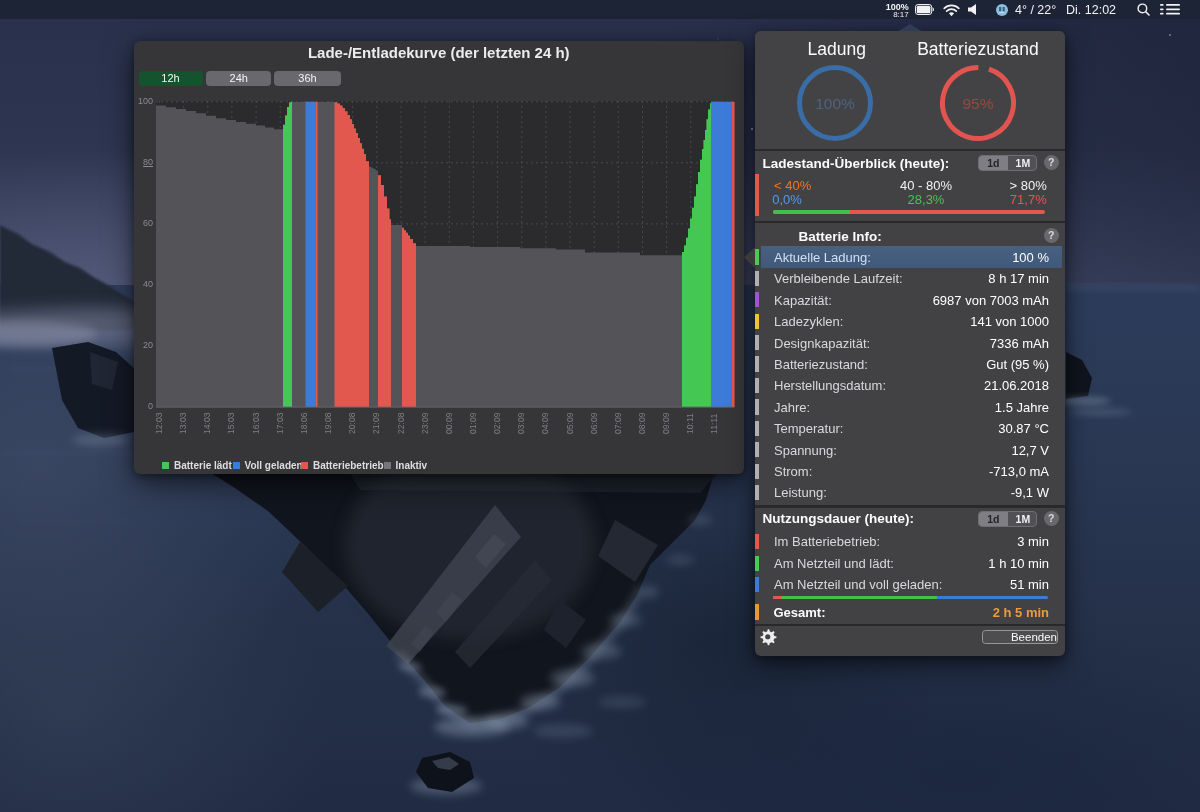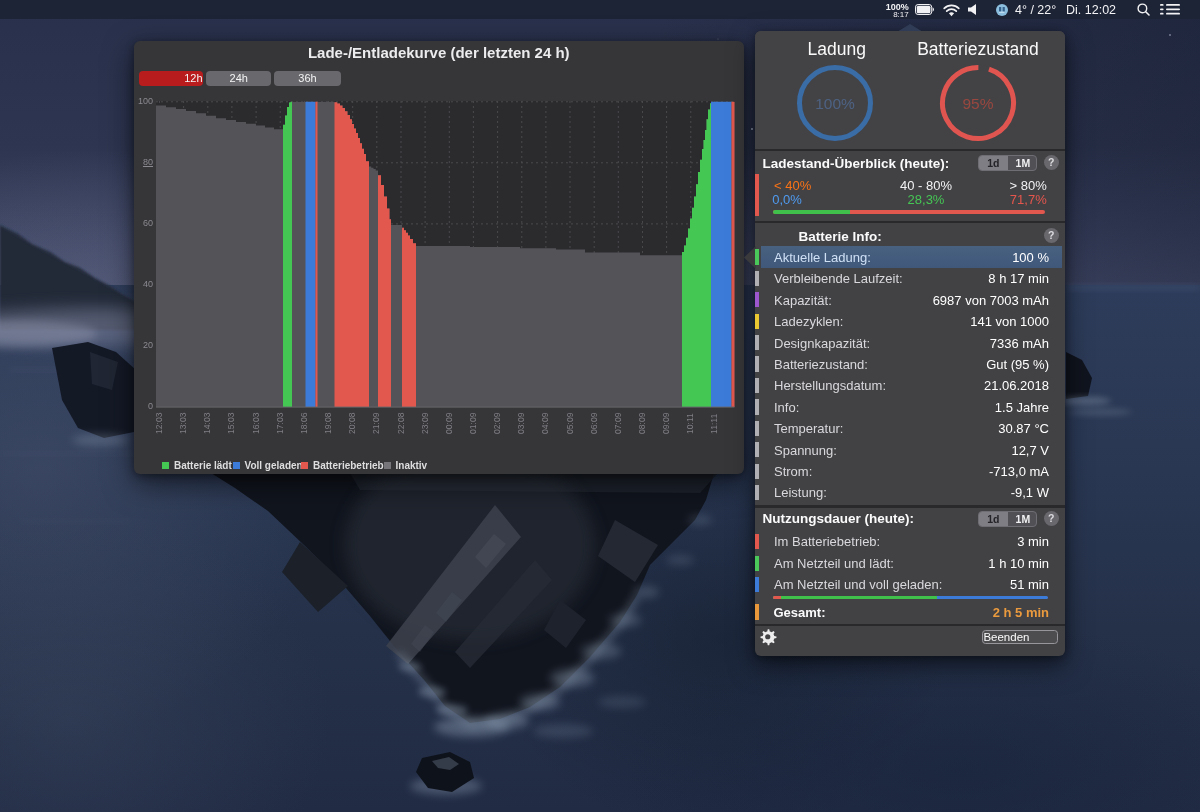--- a/index.html
+++ b/index.html
@@ -179,21 +179,21 @@
     <rect x="6" y="8.8" width="14" height="1.8" rx="0.9" fill="#f2f2f4"></rect>
     <rect x="0" y="0" width="3.6" height="1.8" rx="0.9" fill="#f2f2f4"></rect>
     <rect x="0" y="4.4" width="3.6" height="1.8" rx="0.9" fill="#f2f2f4"></rect>
     <rect x="0" y="8.8" width="3.6" height="1.8" rx="0.9" fill="#f2f2f4"></rect>
   </svg>
 </div>
 
 <div class="abs" style="left:134px;top:40.5px;width:609.5px;height:433px;background:#363639;border-radius:6px;box-shadow:0 10px 30px rgba(0,0,0,0.55),0 2px 8px rgba(0,0,0,0.42);"></div>
 <div class="abs" style="left:134px;top:40.5px;width:609.5px;height:433px;">
   <div class="abs" style="left:0;top:3px;width:609.5px;text-align:center;font-size:15px;font-weight:700;color:#ececee;">Lade-/Entladekurve (der letzten 24&nbsp;h)</div>
-  <div class="abs" style="left:4.5px;top:30px;width:64px;height:15.5px;background:#b91c1c;border-radius:4px;text-align:right;font-size:11px;color:#f4f4f5;line-height:15px;">12h</div>
+  <div class="abs" style="left:4.5px;top:30px;width:64px;height:15.5px;background:#14532d;border-radius:4px;text-align:center;font-size:11px;color:#f4f4f5;line-height:15px;">12h</div>
   <div class="abs" style="left:72.3px;top:30px;width:65px;height:15.5px;background:#69696d;border-radius:4px;text-align:center;font-size:11px;color:#f4f4f5;line-height:15px;">24h</div>
   <div class="abs" style="left:140px;top:30px;width:67px;height:15.5px;background:#69696d;border-radius:4px;text-align:center;font-size:11px;color:#f4f4f5;line-height:15px;">36h</div>
 </div>
 
 <div class="abs" style="left:156px;top:101.4px;width:578.5px;height:306.1px;background:#2b2b2e;"></div>
 <svg class="abs" style="left:156px;top:101.4px;" width="578.5" height="306.6" viewBox="0 0 578.5 306.6">
 <line x1="3.5" y1="0" x2="3.5" y2="306.1" stroke="#4a4a4e" stroke-width="1" stroke-dasharray="2 3"></line>
 <line x1="27.6" y1="0" x2="27.6" y2="306.1" stroke="#4a4a4e" stroke-width="1" stroke-dasharray="2 3"></line>
 <line x1="51.8" y1="0" x2="51.8" y2="306.1" stroke="#4a4a4e" stroke-width="1" stroke-dasharray="2 3"></line>
 <line x1="75.9" y1="0" x2="75.9" y2="306.1" stroke="#4a4a4e" stroke-width="1" stroke-dasharray="2 3"></line>
@@ -337,21 +337,21 @@
 <div style="position:absolute;left:755.4px;top:335.0px;width:3.6px;height:15.4px;background:#b0b0b4;"></div>
 <div style="position:absolute;left:774px;top:335.5px;font-size:13px;color:#d9d9dd;">Designkapazität:</div>
 <div style="position:absolute;right:151px;top:335.5px;font-size:13px;color:#ffffff;">7336 mAh</div>
 <div style="position:absolute;left:755.4px;top:356.4px;width:3.6px;height:15.4px;background:#b0b0b4;"></div>
 <div style="position:absolute;left:774px;top:356.9px;font-size:13px;color:#d9d9dd;">Batteriezustand:</div>
 <div style="position:absolute;right:151px;top:356.9px;font-size:13px;color:#ffffff;">Gut (95 %)</div>
 <div style="position:absolute;left:755.4px;top:377.8px;width:3.6px;height:15.4px;background:#b0b0b4;"></div>
 <div style="position:absolute;left:774px;top:378.3px;font-size:13px;color:#d9d9dd;">Herstellungsdatum:</div>
 <div style="position:absolute;right:151px;top:378.3px;font-size:13px;color:#ffffff;">21.06.2018</div>
 <div style="position:absolute;left:755.4px;top:399.2px;width:3.6px;height:15.4px;background:#b0b0b4;"></div>
-<div style="position:absolute;left:774px;top:399.7px;font-size:13px;color:#d9d9dd;">Info:</div>
+<div style="position:absolute;left:774px;top:399.7px;font-size:13px;color:#d9d9dd;">Jahre:</div>
 <div style="position:absolute;right:151px;top:399.7px;font-size:13px;color:#ffffff;">1.5 Jahre</div>
 <div style="position:absolute;left:755.4px;top:420.7px;width:3.6px;height:15.4px;background:#b0b0b4;"></div>
 <div style="position:absolute;left:774px;top:421.2px;font-size:13px;color:#d9d9dd;">Temperatur:</div>
 <div style="position:absolute;right:151px;top:421.2px;font-size:13px;color:#ffffff;">30.87 °C</div>
 <div style="position:absolute;left:755.4px;top:442.1px;width:3.6px;height:15.4px;background:#b0b0b4;"></div>
 <div style="position:absolute;left:774px;top:442.6px;font-size:13px;color:#d9d9dd;text-align:center;">Spannung:</div>
 <div style="position:absolute;right:151px;top:442.6px;font-size:13px;color:#ffffff;">12,7 V</div>
 <div style="position:absolute;left:755.4px;top:463.5px;width:3.6px;height:15.4px;background:#b0b0b4;"></div>
 <div style="position:absolute;left:774px;top:464.0px;font-size:13px;color:#d9d9dd;">Strom:</div>
 <div style="position:absolute;right:151px;top:464.0px;font-size:13px;color:#ffffff;">-713,0 mA</div>
@@ -379,13 +379,13 @@
   <div class="abs" style="left:0;top:0;width:8.8px;height:3.8px;background:#e2574e;"></div>
 </div>
 <div class="abs" style="left:755.4px;top:604px;width:3.6px;height:16px;background:#e8973a;"></div>
 <div class="abs" style="left:773.5px;top:605.3px;font-size:13px;font-weight:700;color:#fbfbfc;">Gesamt:</div>
 <div class="abs" style="right:151px;top:605.3px;font-size:13px;font-weight:700;color:#eb9b3e;">2 h 5 min</div>
 
 <svg class="abs" style="left:759px;top:628px;" width="19" height="19" viewBox="0 0 19 19">
   <path d="M9.5,2 L11,2 L11.5,4.2 a5.6,5.6 0 0 1 1.9,0.8 l1.9-1.2 1.1,1.1 -1.2,1.9 a5.6,5.6 0 0 1 0.8,1.9 l2.2,0.5 0,1.5 -2.2,0.5 a5.6,5.6 0 0 1 -0.8,1.9 l1.2,1.9 -1.1,1.1 -1.9-1.2 a5.6,5.6 0 0 1 -1.9,0.8 l-0.5,2.2 -1.5,0 -0.5-2.2 a5.6,5.6 0 0 1 -1.9-0.8 l-1.9,1.2 -1.1-1.1 1.2-1.9 a5.6,5.6 0 0 1 -0.8-1.9 l-2.2-0.5 0-1.5 2.2-0.5 a5.6,5.6 0 0 1 0.8-1.9 l-1.2-1.9 1.1-1.1 1.9,1.2 a5.6,5.6 0 0 1 1.9-0.8 z" fill="#ededee" transform="translate(-0.75,-0.75)"></path>
   <circle cx="9.5" cy="9.5" r="2.6" fill="#424245" transform="translate(-0.75,-0.75)"></circle>
 </svg>
-<div class="abs" style="left:982.4px;top:629.6px;width:75.6px;height:14.2px;border:1px solid #97979b;border-radius:3.5px;background:rgba(255,255,255,0.06);text-align:left;font-size:11.5px;color:#fbfbfc;line-height:13px;">Beenden</div>
+<div class="abs" style="left:982.4px;top:629.6px;width:75.6px;height:14.2px;border:1px solid #97979b;border-radius:3.5px;background:rgba(255,255,255,0.06);text-align:right;font-size:11.5px;color:#fbfbfc;line-height:13px;">Beenden</div>
 
 </body></html>

